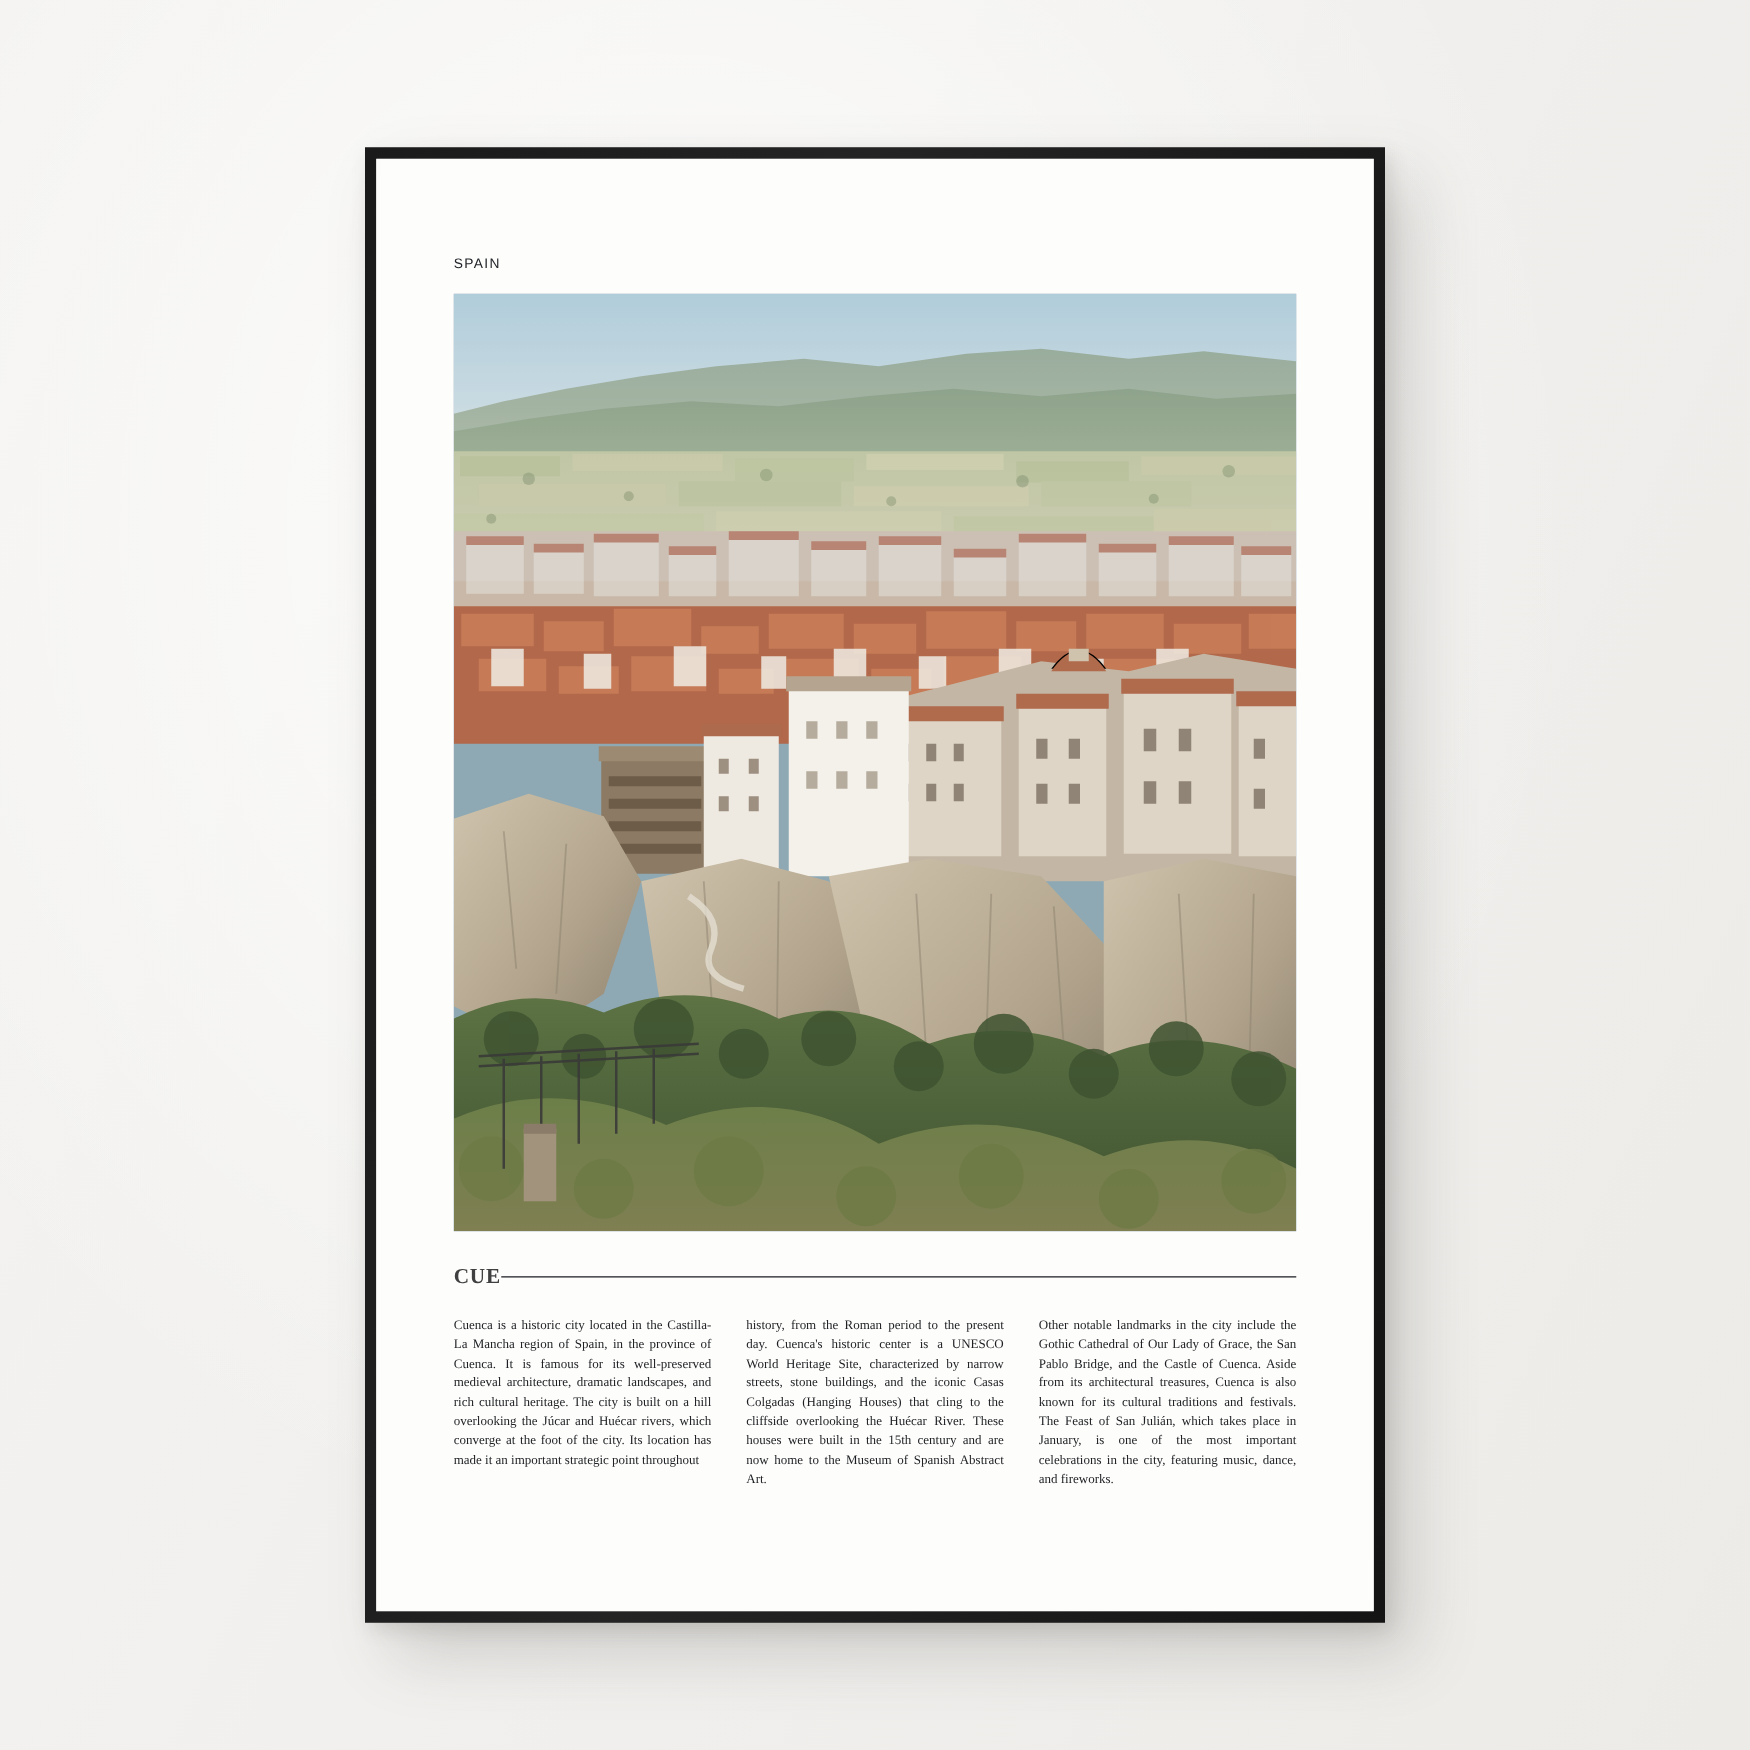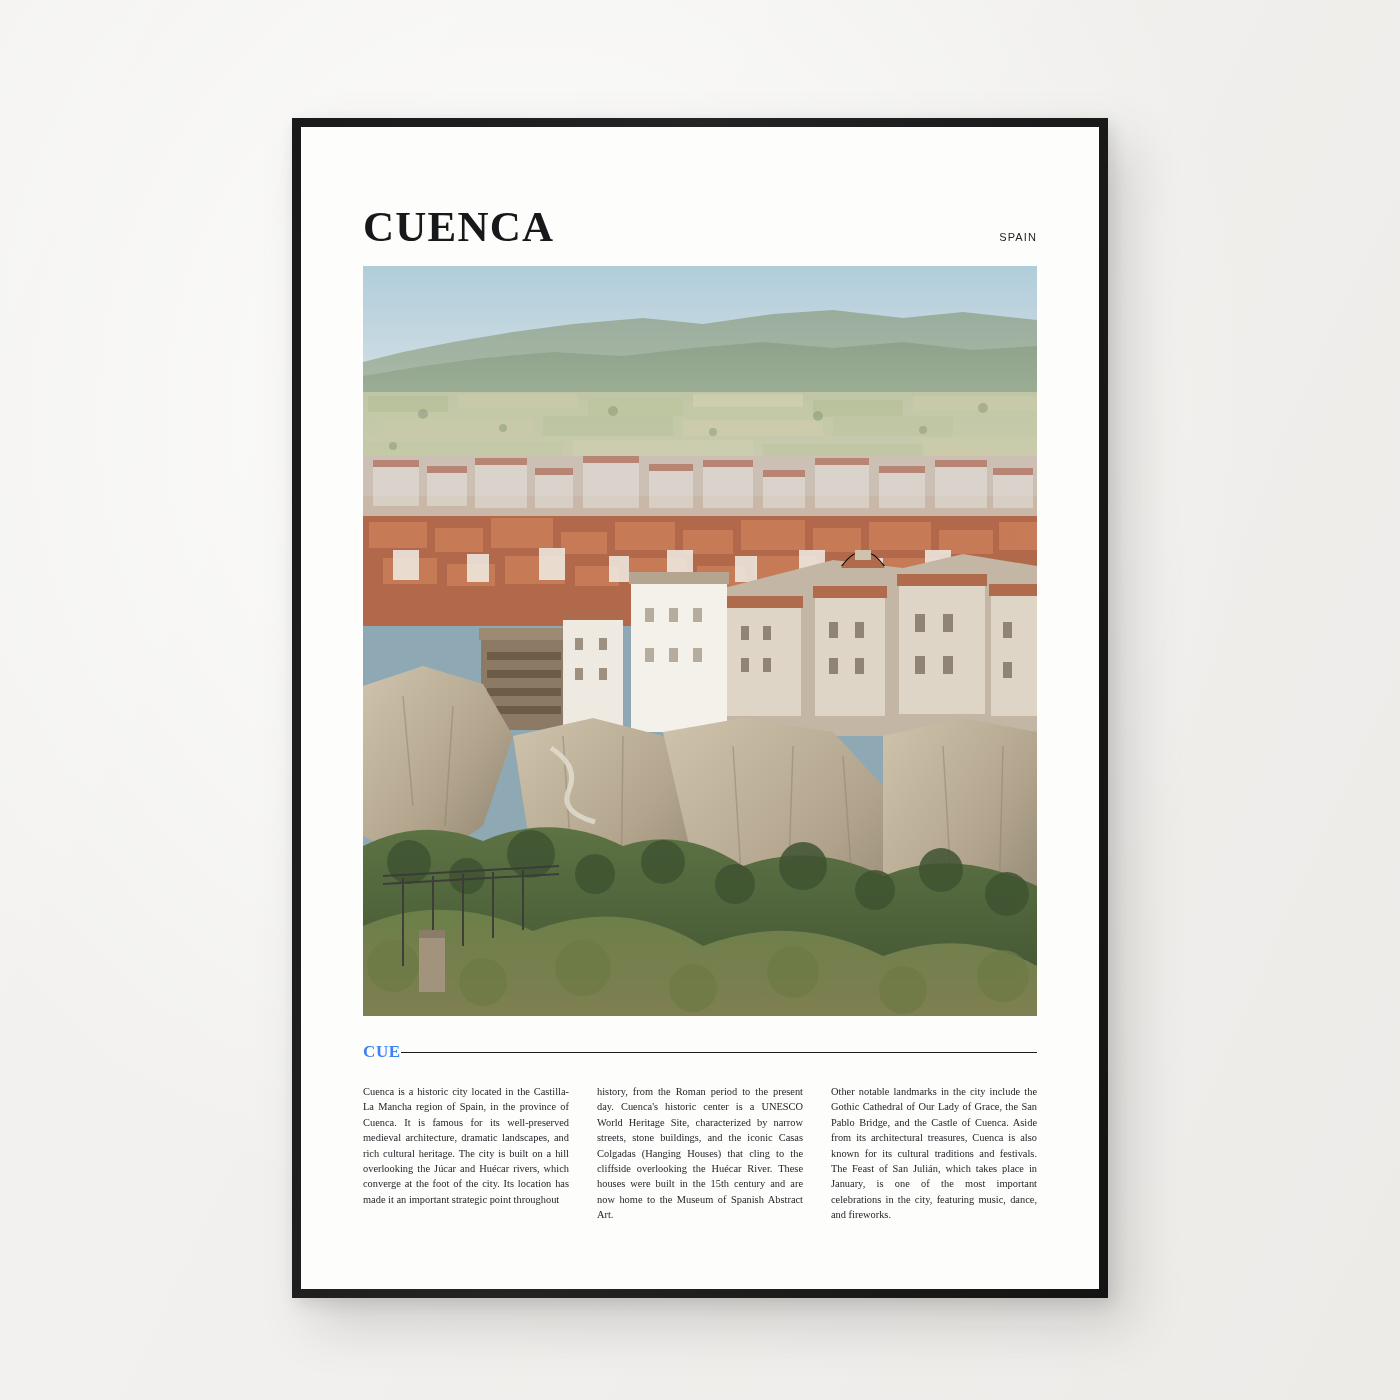--- a/index.html
+++ b/index.html
@@ -106,21 +106,21 @@
     display: flex;
     align-items: center;
     margin-top: 26px;
     margin-bottom: 22px;
   }
   #caption-code {
     font-family: "Liberation Serif", serif;
     font-weight: bold;
     font-size: 17px;
     letter-spacing: 0.6px;
-    color: #3b82f6;
+    color: #404040;
   }
   .rule-line {
     flex: 1;
     height: 1px;
     background: #1b1d20;
   }
 
   
   #body-columns {
     display: flex;
@@ -143,21 +143,20 @@
 <div id="wall">
 
   <div id="frame-shadow"></div>
 
   <div id="frame">
     <div id="mat">
 
       <div id="poster">
 
         <div class="header-row">
-          <h1 id="title">CUENCA</h1>
           <div id="country">SPAIN</div>
         </div>
 
         <div id="photo">
           <svg viewBox="0 0 674 750" preserveAspectRatio="none">
             <defs>
               <linearGradient id="sky" x1="0" y1="0" x2="0" y2="1">
                 <stop offset="0%" stop-color="#a7c7d6"></stop>
                 <stop offset="100%" stop-color="#cfdde2"></stop>
               </linearGradient>

